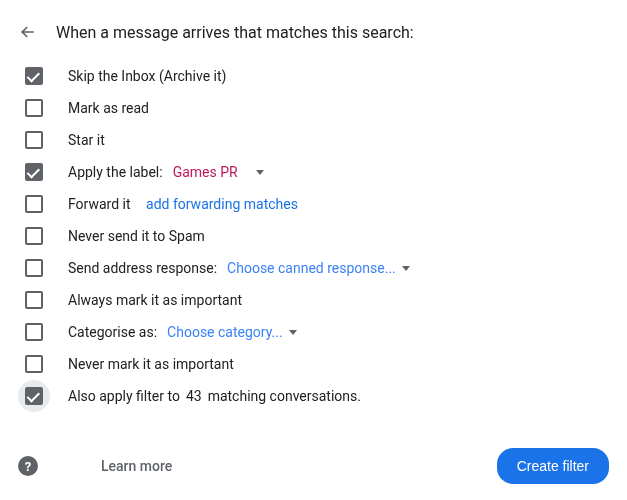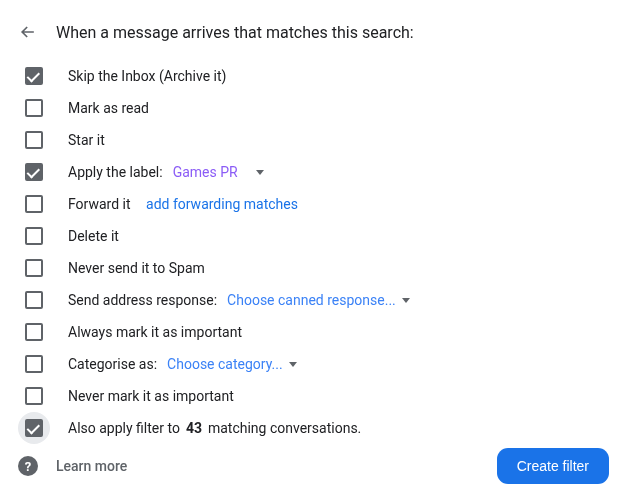--- a/index.html
+++ b/index.html
@@ -86,28 +86,28 @@
     cursor: pointer;
   }
   .dropdown {
     display: inline-flex;
     align-items: center;
     gap: 6px;
     color: #3b82f6;
     cursor: pointer;
     padding: 2px 4px;
   }
-  .dropdown.value { color: #8b5cf6; }
+  .dropdown.value { color: #be185d; }
   .caret {
     width: 0; height: 0;
     border-left: 4px solid transparent;
     border-right: 4px solid transparent;
     border-top: 5px solid #5f6368;
   }
-  .bold { font-weight: bold; }
+  .bold { font-weight: normal; }
   .footer {
     position: absolute;
     bottom: 16px;
     left: 18px;
     right: 18px;
     display: flex;
     align-items: center;
     justify-content: space-between;
   }
   .footer-left {
@@ -125,26 +125,27 @@
     align-items: center;
     justify-content: center;
     font-size: 13px;
     font-weight: bold;
     cursor: pointer;
   }
   .learn-more {
     color: #5f6368;
     font-weight: 500;
     cursor: pointer;
+    margin-left: 45px;
   }
   .create-btn {
     background: #1a73e8;
     color: #fff;
     border: none;
-    border-radius: 11px;
+    border-radius: 16px;
     padding: 10px 20px;
     font-size: 14px;
     font-weight: 500;
     cursor: pointer;
   }
   .spacer { width: 6px; }
 </style>
 </head>
 <body>
 
@@ -204,28 +205,20 @@
     <div class="cb-wrap">
         <div class="checkbox"></div>
       </div>
     <div class="row-content">
       <span>Forward it</span>
       <span>&nbsp;</span>
       <span class="link">add forwarding matches</span>
     </div>
   </div>
 
-  <div class="row">
-    <div class="cb-wrap">
-        <div class="checkbox"></div>
-      </div>
-    <div class="row-content">
-        <span>Delete it</span>
-      </div>
-  </div>
 
   <div class="row">
     <div class="cb-wrap">
         <div class="checkbox"></div>
       </div>
     <div class="row-content">
         <span>Never send it to Spam</span>
       </div>
   </div>
 

